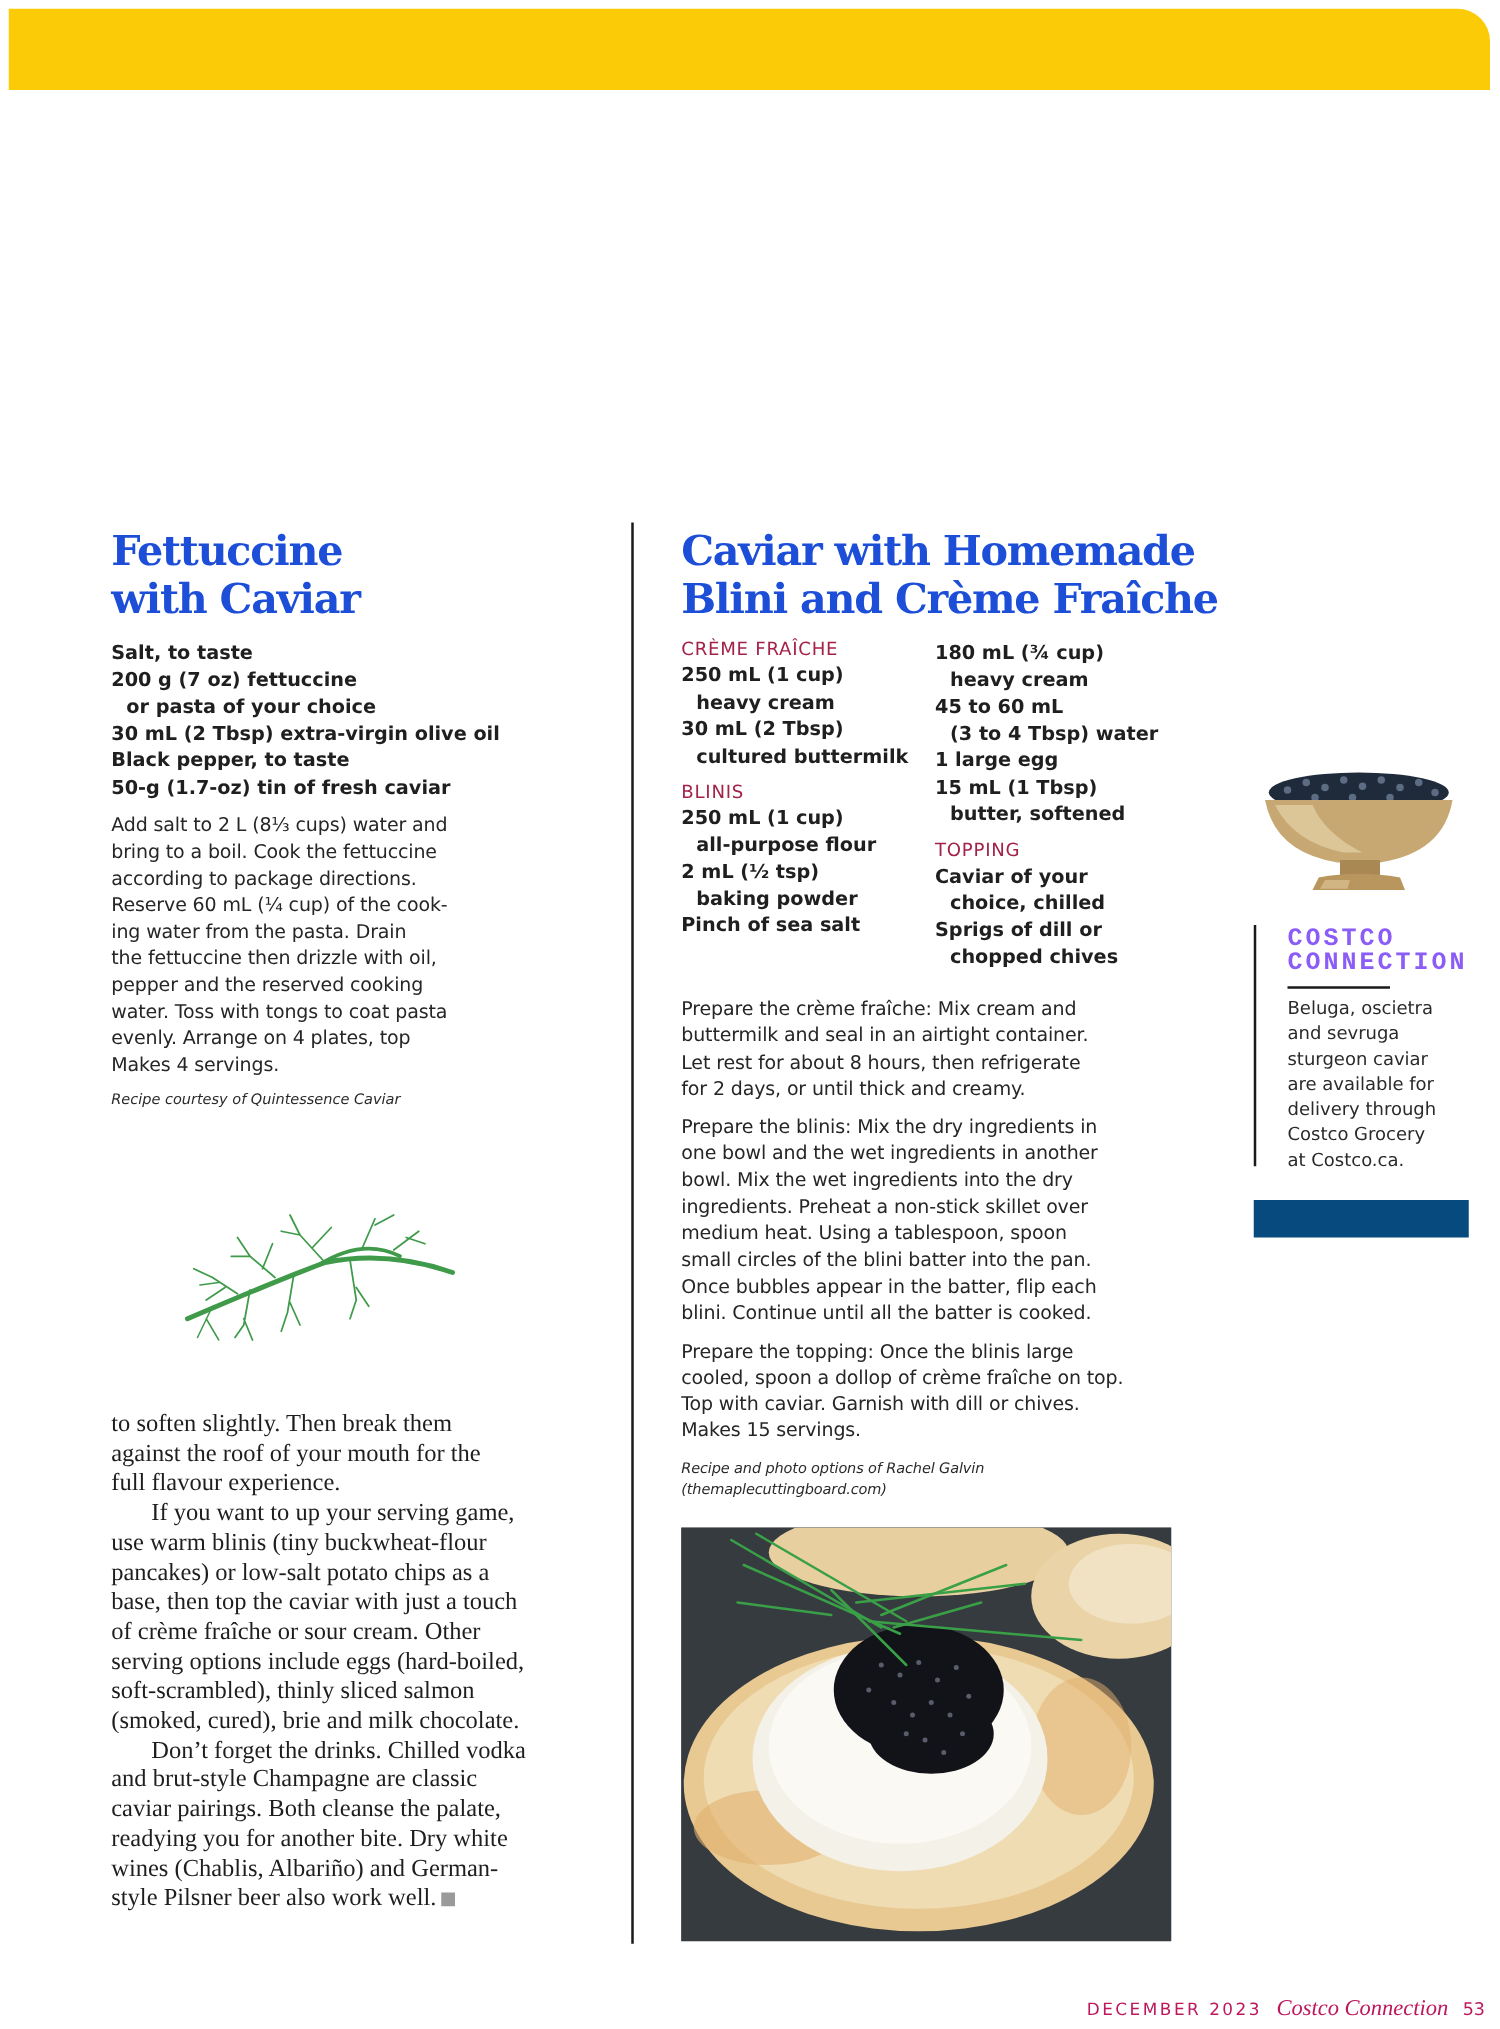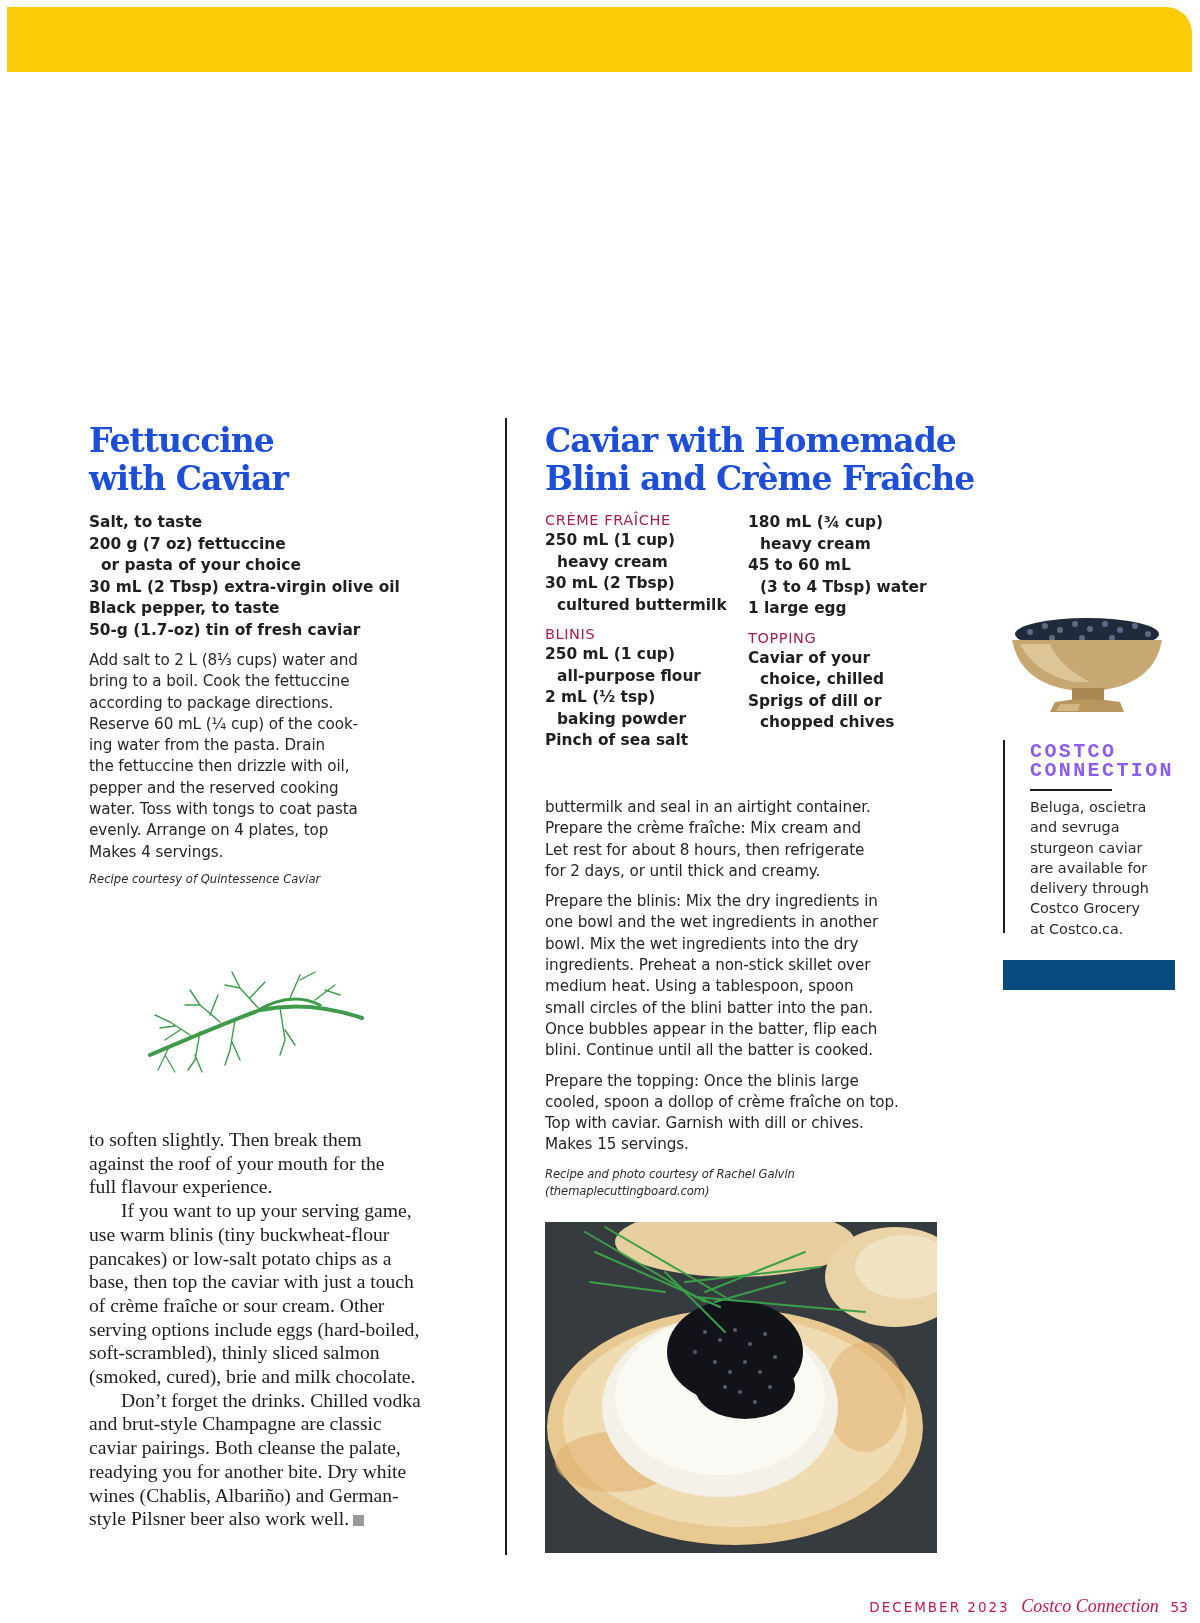--- a/index.html
+++ b/index.html
@@ -124,53 +124,54 @@
     <div><span>2 mL (½ tsp)</span><span class="indent">baking powder</span></div>
     <div><span>Pinch of sea salt</span></div>
   </div>
 </div>
 
 <div class="abs" style="left:748px; top:512px; width:200px;">
   <div class="ingredient">
     <div><span>180 mL (¾ cup)</span><span class="indent">heavy cream</span></div>
     <div><span>45 to 60 mL</span><span class="indent">(3 to 4 Tbsp) water</span></div>
     <div><span>1 large egg</span></div>
+    <div><span>15 mL (1 Tbsp)</span><span class="indent">butter, softened</span></div>
   </div>
   <div class="subhead" style="margin-top:8px;">TOPPING</div>
   <div class="ingredient">
     <div><span>Caviar of your</span><span class="indent">choice, chilled</span></div>
     <div><span>Sprigs of dill or</span><span class="indent">chopped chives</span></div>
   </div>
 </div>
 
 <div class="abs body-sans" style="left:545px; top:797px; width:400px;">
   <div>
+    <div>Prepare the crème fraîche: Mix cream and</div>
     <div>buttermilk and seal in an airtight container.</div>
-    <div>Prepare the crème fraîche: Mix cream and</div>
     <div>Let rest for about 8 hours, then refrigerate</div>
     <div>for 2 days, or until thick and creamy.</div>
   </div>
   <div style="margin-top:9px;">
     <div>Prepare the blinis: Mix the dry ingredients in</div>
     <div>one bowl and the wet ingredients in another</div>
     <div>bowl. Mix the wet ingredients into the dry</div>
     <div>ingredients. Preheat a non-stick skillet over</div>
     <div>medium heat. Using a tablespoon, spoon</div>
     <div>small circles of the blini batter into the pan.</div>
     <div>Once bubbles appear in the batter, flip each</div>
     <div>blini. Continue until all the batter is cooked.</div>
   </div>
   <div style="margin-top:9px;">
     <div>Prepare the topping: Once the blinis large</div>
     <div>cooled, spoon a dollop of crème fraîche on top.</div>
     <div>Top with caviar. Garnish with dill or chives.</div>
     <div>Makes 15 servings.</div>
   </div>
   <div class="credit" style="margin-top:10px;">
-    <div>Recipe and photo courtesy of Rachel Galvin</div>
+    <div>Recipe and photo options of Rachel Galvin</div>
     <div>(themaplecuttingboard.com)</div>
   </div>
 </div>
 
 <div class="abs photo">
   <svg width="392" height="331" viewBox="0 0 392 331">
     <rect width="392" height="331" fill="#3b3f44"></rect>
     <rect x="0" y="0" width="392" height="331" fill="#2f3336" opacity="0.35"></rect>
 
     <ellipse cx="190" cy="20" rx="120" ry="35" fill="#e8cfa0"></ellipse>

